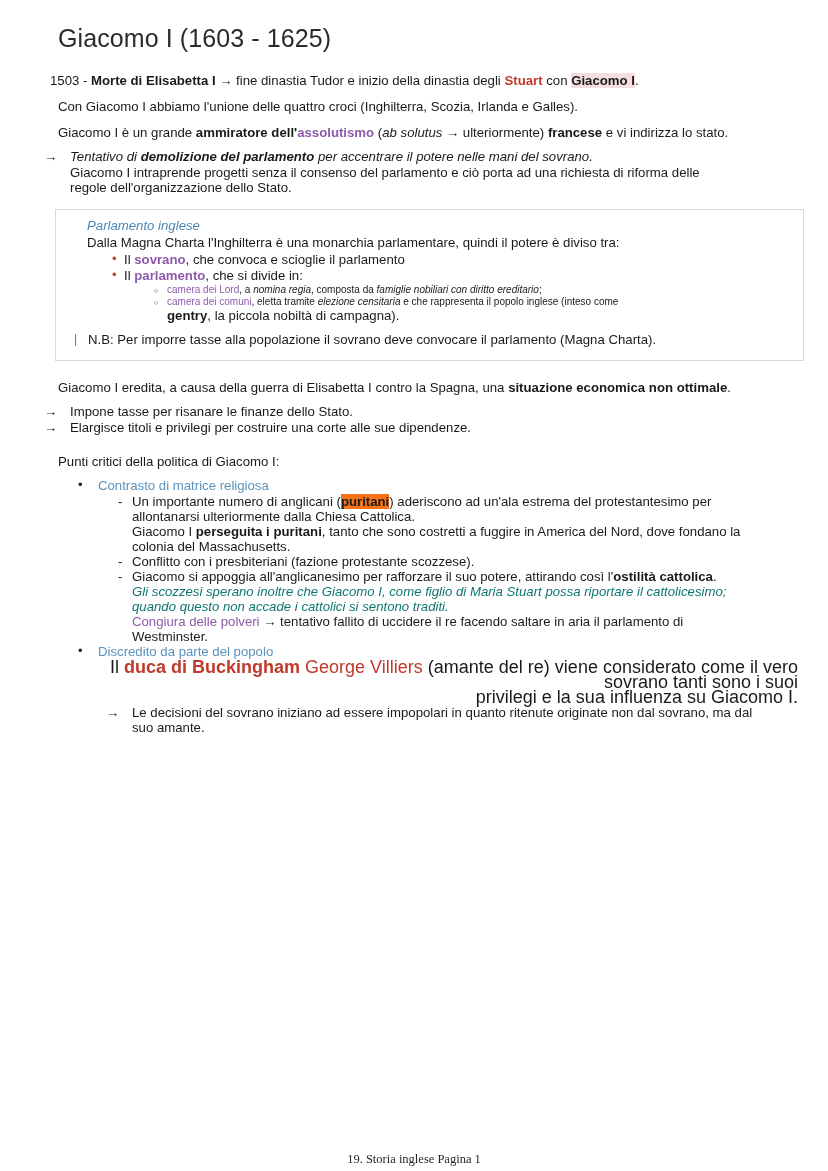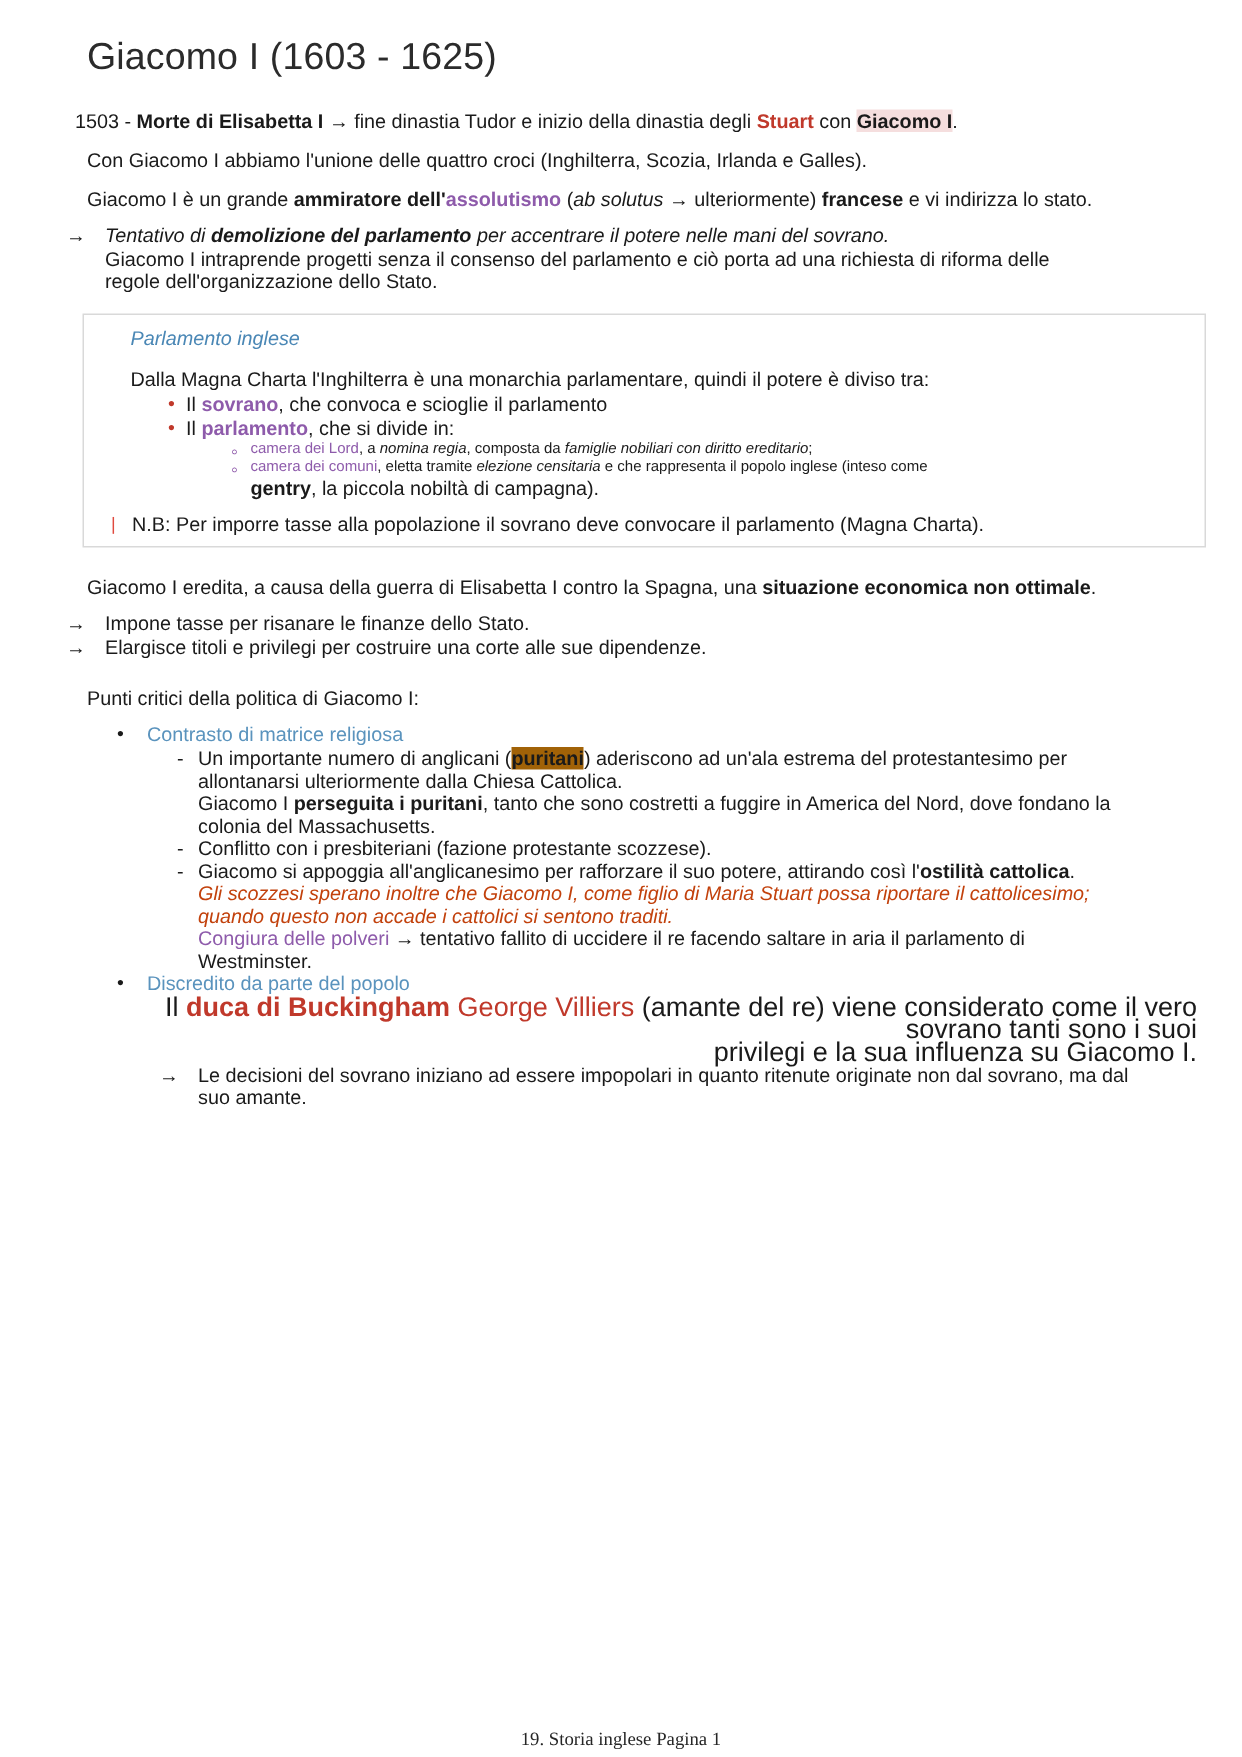--- a/index.html
+++ b/index.html
@@ -88,21 +88,21 @@
     border: 1px solid #d9d9d9;
     box-sizing: border-box;
     padding: 8px 10px 7px 10px;
     min-height: 152px;
   }
   .note-title {
     font-style: italic;
     color: #4a87b5;
     font-size: 13.2px;
     margin-left: 21px;
-    margin-bottom: 12px;
+    margin-bottom: 2px;
   }
   .note-lead {
     margin-left: 21px;
     font-size: 13.2px;
     margin-bottom: 2px;
   }
   .bul1 {
     margin-left: 46px;
     font-size: 13.2px;
     position: relative;
@@ -217,23 +217,23 @@
     text-align: right;
   }
 
   
   .b  { font-weight: bold; }
   .i  { font-style: italic; }
   .bi { font-weight: bold; font-style: italic; }
   .red    { color: #c0392b; font-weight: bold; }
   .red-n  { color: #c0392b; }
   .purple { color: #8e5bab; }
-  .gray-i { color: #c2410c; font-style: italic; }
+  .gray-i { color: #0f766e; font-style: italic; }
   .hl-pink { background: #f5dede; }
-  .hl-gray { background: #a16207; }
+  .hl-gray { background: #f97316; }
 
   
   .footer {
     position: absolute;
     left: 0;
     top: 1152px;
     width: 828px;
     text-align: center;
     font-family: "Liberation Serif", serif;
     font-size: 12.5px;

